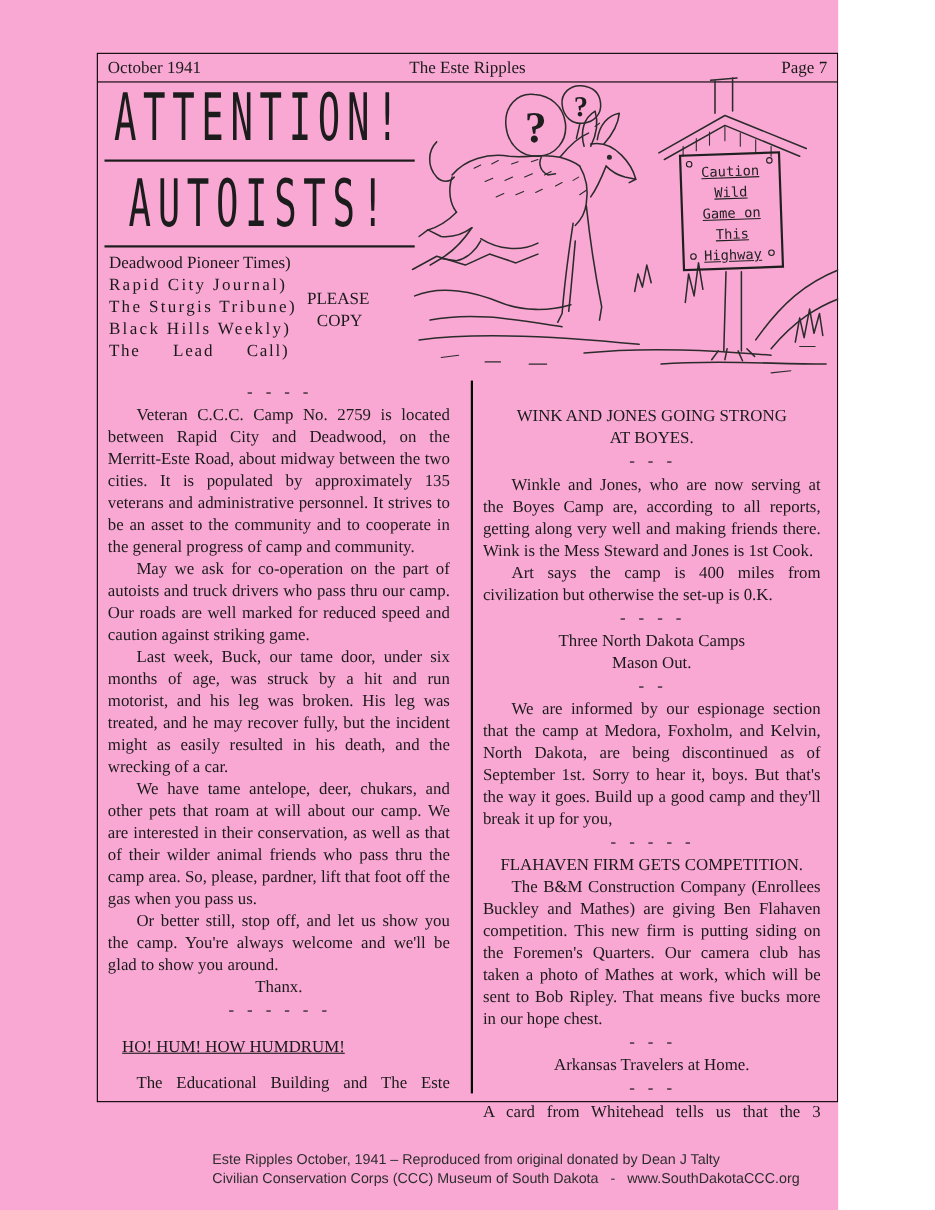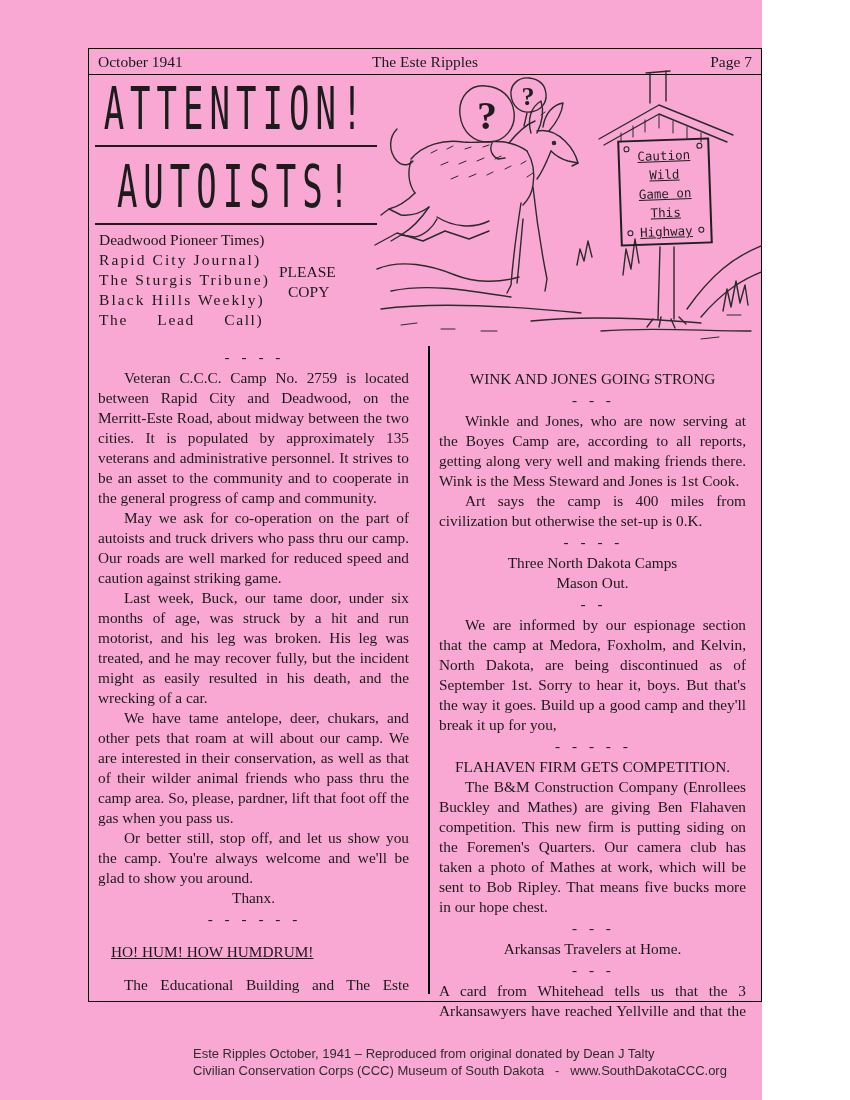--- a/index.html
+++ b/index.html
@@ -165,20 +165,21 @@
       <p>We have tame antelope, deer, chukars, and other pets that roam at will about our camp. We are interested in their conservation, as well as that of their wilder animal friends who pass thru the camp area. So, please, pardner, lift that foot off the gas when you pass us.</p>
       <p>Or better still, stop off, and let us show you the camp. You're always welcome and we'll be glad to show you around.</p>
       <div class="cline">Thanx.</div>
       <div class="dashes">- - - - - -</div>
       <div class="uhead">HO! HUM! HOW HUMDRUM!</div>
       <p>The Educational Building and The Este Ripples were rated "Superior" again for about the 'steenth time. Gentlemen, this is getting monotonous, Why don't they give a fellow some-thing to shoot at, such as ultra-ultra, or super-colossal?</p>
     </div>
 
     <div class="col right">
       <div class="cline">WINK AND JONES GOING STRONG</div>
+      <div class="cline">AT BOYES.</div>
       <div class="dashes">- - -</div>
       <p>Winkle and Jones, who are now serving at the Boyes Camp are, according to all reports, getting along very well and making friends there. Wink is the Mess Steward and Jones is 1st Cook.</p>
       <p>Art says the camp is 400 miles from civilization but otherwise the set-up is 0.K.</p>
       <div class="dashes">- - - -</div>
       <div class="cline">Three North Dakota Camps</div>
       <div class="cline">Mason Out.</div>
       <div class="dashes">- -</div>
       <p>We are informed by our espionage section that the camp at Medora, Foxholm, and Kelvin, North Dakota, are being discontinued as of September 1st. Sorry to hear it, boys. But that's the way it goes. Build up a good camp and they'll break it up for you,</p>
       <div class="dashes">- - - - -</div>
       <div class="cline">FLAHAVEN FIRM GETS COMPETITION.</div>

